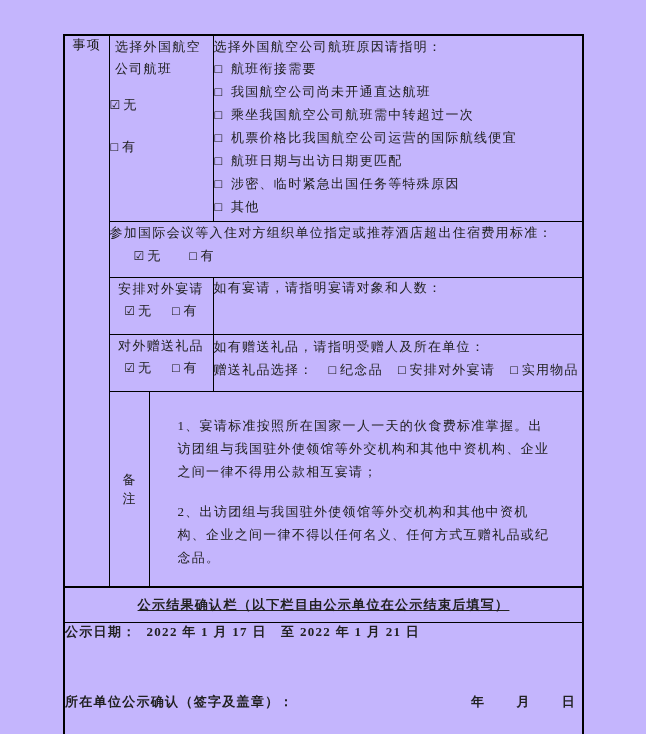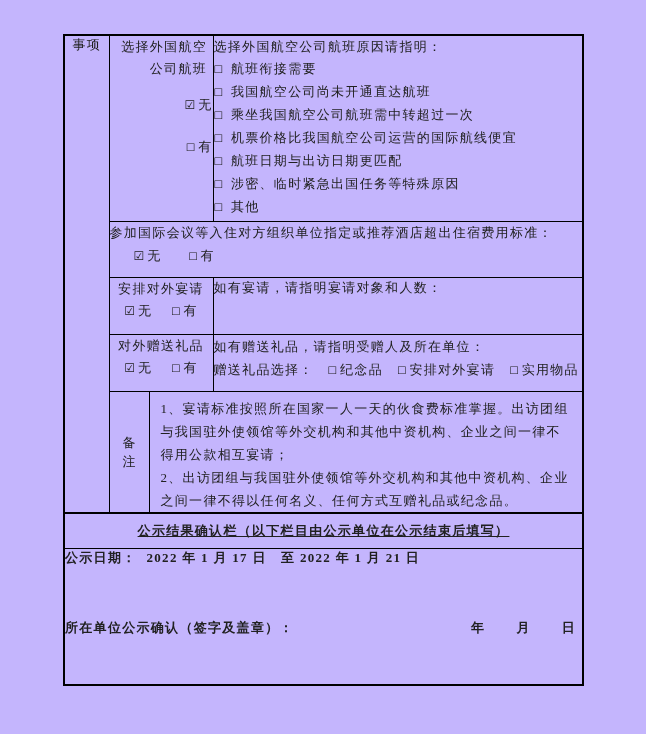--- a/index.html
+++ b/index.html
@@ -20,21 +20,21 @@
 
   
   .cb{font-family:"DejaVu Sans",sans-serif;letter-spacing:0;display:inline-block;}
   .cb-checked{font-size:12px;margin-right:3px;}
   .cb-empty{font-size:10px;margin-right:3px;position:relative;top:-1px;}
 
   
   .c-item{text-align:center;padding-top:8px;}
 
   
-  .c-flight{text-align:right;padding-top:38px;}
+  .c-flight{text-align:left;padding-top:38px;}
   .flight-label{width:92px;margin:0 auto;line-height:22px;}
   .flight-opt-no{margin-top:16px;}
   .flight-opt-yes{margin-top:24px;}
 
   
   .c-reasons{padding:8px 4px 0 7px;line-height:22px;}
   .reason .cb-empty{margin-right:8px;}
 
   
   .c-hotel{padding:7px 4px 0 6px;line-height:21px;}
@@ -51,21 +51,21 @@
   .gift-choices .choice{margin-left:14px;}
   .gift-choices .choice:first-of-type{margin-left:2px;}
 
   
   .c-remarks{padding:0;}
   .remarks-flex{display:flex;height:100%;min-height:117px;}
   .remarks-label{width:39px;flex:none;border-right:1px solid #000;
     display:flex;align-items:center;justify-content:center;}
   .vert-2{display:inline-block;width:1em;line-height:19px;text-align:center;}
   .remarks-text{flex:1;padding:5px 10px 0 11px;line-height:23px;}
-  .remarks-text p{margin:0;}
+  .remarks-text p{margin:17px;}
 
   
   .c-pub-header{border-top:2px solid #000 !important;height:34px;
     text-align:center;vertical-align:middle !important;font-weight:bold;}
 
   
   .c-pub-body{padding:28px 6px 0 32px;}
   .pub-date .val{margin-left:10px;}
   .pub-confirm{display:flex;align-items:baseline;margin-top:52px;}
   .ymd{margin-left:auto;display:flex;gap:31px;padding-right:6px;}

